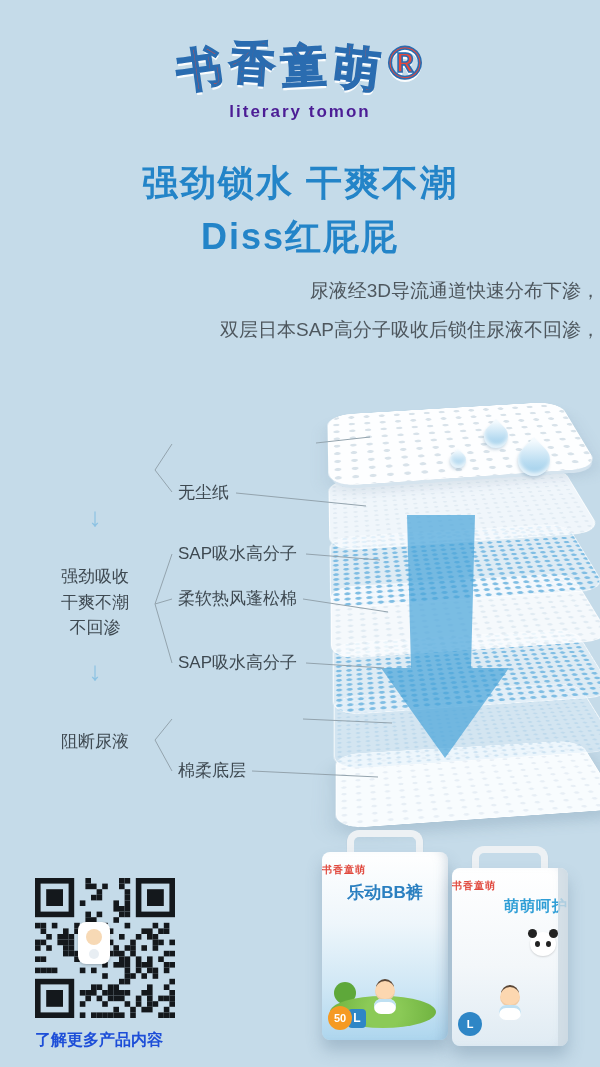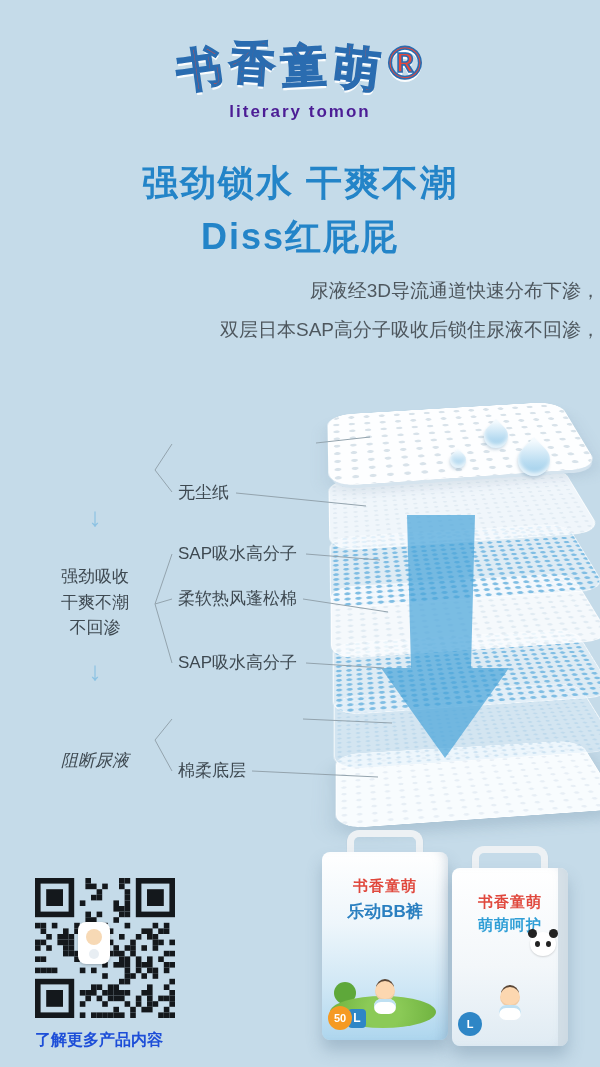--- a/index.html
+++ b/index.html
@@ -53,21 +53,21 @@
         background:linear-gradient(135deg,#f3fafe 8%,#b9dcf1 55%,#8fc6e7);
         box-shadow:inset -2px -3px 4px rgba(255,255,255,.75),1px 2px 3px rgba(100,140,170,.3);}
   .d1{width:16px;height:16px;left:450px;top:452px;}
   .d2{width:24px;height:24px;left:484px;top:424px;}
   .d3{width:32px;height:32px;left:518px;top:444px;}
 
   
   .stage{position:absolute;text-align:center;font-size:17px;color:#3e4951;line-height:1.5;z-index:22;}
   #stage1{left:40px;top:450px;width:110px;}
   #stage2{left:30px;top:564px;width:130px;}
-  #stage3{left:40px;top:748px;width:110px;font-style:italic;}
+  #stage3{left:40px;top:729px;width:110px;}
   .flow-arrow{position:absolute;width:40px;text-align:center;font-size:26px;font-weight:bold;
               color:#8cc2e3;z-index:22;}
   #arrow1{left:75px;top:502px;}
   #arrow2{left:75px;top:656px;}
   .layer-label{position:absolute;left:178px;font-size:17px;color:#3e4951;white-space:nowrap;z-index:22;}
   .ll1{top:431px;} .ll2{top:481px;} .ll3{top:542px;} .ll4{top:587px;}
   .ll5{top:651px;} .ll6{top:707px;} .ll7{top:759px;}
 
   
   .qr-wrap{position:absolute;left:35px;top:878px;width:140px;height:140px;z-index:24;}
@@ -82,24 +82,24 @@
   .bag{position:absolute;z-index:23;}
   .bag1{left:322px;top:852px;width:126px;height:188px;}
   .bag2{left:452px;top:868px;width:116px;height:178px;}
   .bag-handle{position:absolute;top:-22px;left:50%;transform:translateX(-50%);width:62px;height:32px;
       border:7px solid #edf1f4;border-bottom:none;border-radius:12px 12px 0 0;
       box-shadow:0 1px 2px rgba(0,0,0,.08);}
   .bag-body{position:absolute;left:0;top:0;width:100%;height:100%;border-radius:8px;overflow:hidden;
       box-shadow:0 10px 16px rgba(80,110,135,.3),inset -10px 0 12px -8px rgba(120,150,175,.35);}
   .bag1 .bag-body{background:linear-gradient(180deg,#ffffff 0%,#eef6fb 38%,#cfe7f5 72%,#aed6ee 100%);}
   .bag2 .bag-body{background:linear-gradient(180deg,#ffffff 0%,#f3f7fa 55%,#e0ebf3 100%);}
-  .bag-brand{margin-top:25px;text-align:center;font-size:15px;font-weight:bold;color:#e0483d;letter-spacing:1px;}
+  .bag-brand{margin-top:11px;font-size:10px;font-weight:bold;color:#e0483d;letter-spacing:1px;}
   .bag-name{margin-top:4px;text-align:center;font-weight:800;}
   .bag1 .bag-name{font-size:17px;color:#2a7fc0;}
-  .bag2 .bag-name{font-size:15px;color:#2f9ed6;letter-spacing:1px;}
+  .bag2 .bag-name{font-size:15px;color:#2f9ed6;letter-spacing:1px;text-align:right;}
   .grass{position:absolute;left:8px;bottom:12px;width:106px;height:32px;border-radius:50%;
          background:radial-gradient(circle,#8bca57 30%,#6fb23f 100%);}
   .tree-top{position:absolute;left:12px;bottom:36px;width:22px;height:22px;border-radius:50%;background:#5ea83a;}
   .tree-trunk{position:absolute;left:21px;bottom:28px;width:4px;height:10px;background:#a07850;}
   .kid{position:absolute;left:50%;transform:translateX(-50%);bottom:26px;width:24px;}
   .kid-head{width:20px;height:20px;margin:0 auto;border-radius:50%;background:#fcd7b0;
             box-shadow:inset 0 -2px 0 rgba(0,0,0,.05),0 -3px 0 -1px #5a4636;}
   .kid-body{width:22px;height:15px;margin:-2px auto 0;border-radius:7px;background:#fff;
             box-shadow:inset 0 3px 0 #bfe0f2;}
   .panda{position:absolute;right:12px;top:64px;width:26px;height:24px;border-radius:50%;

